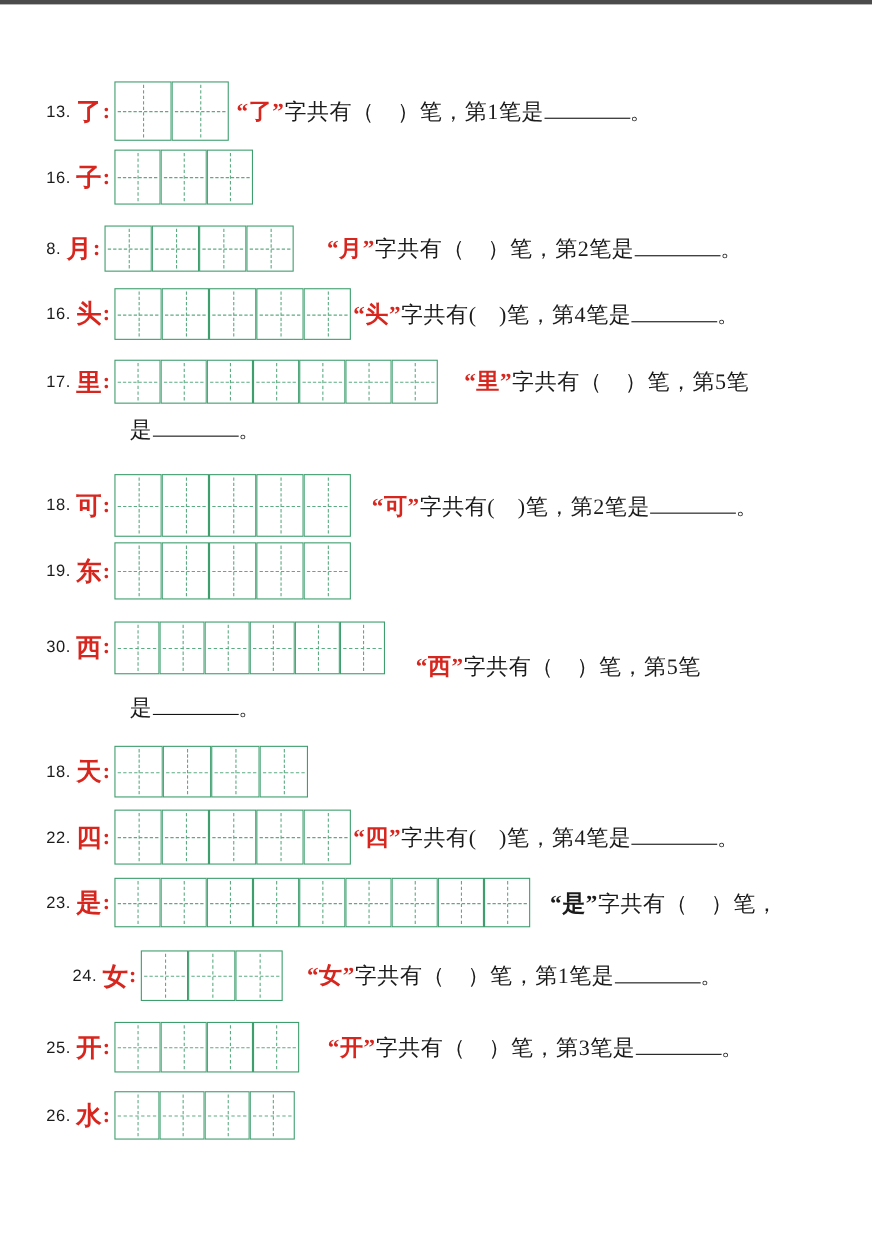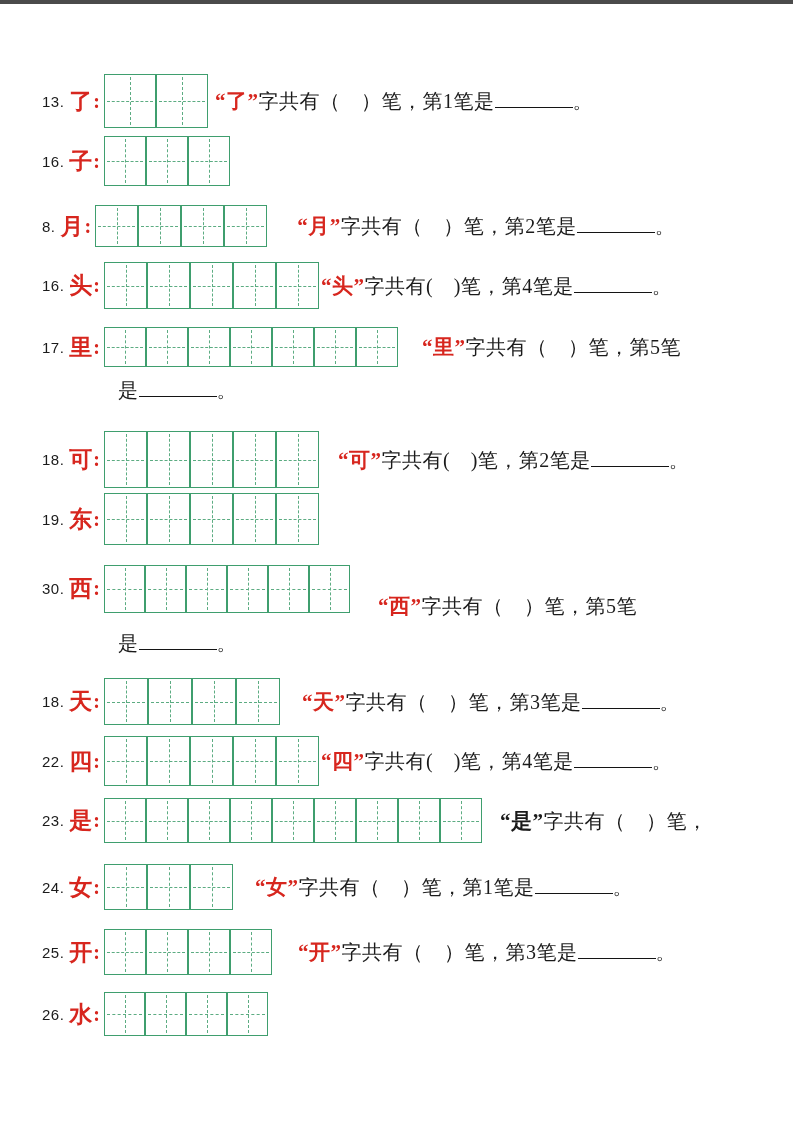--- a/index.html
+++ b/index.html
@@ -177,21 +177,20 @@
       <div class="line1">
         <span class="num">18.</span>
         <span class="rchar">天</span>
         <span class="rcolon">:</span>
         <div class="grid">
           <div class="gbox" style="width: 44px; height: 47px;"></div>
           <div class="gbox" style="width: 44px; height: 47px;"></div>
           <div class="gbox" style="width: 44px; height: 47px;"></div>
           <div class="gbox" style="width: 44px; height: 47px;"></div>
         </div>
-        <span class="q" style="margin-left: 22px;"><span class="quoted red">“天”</span><span>字共有（　）笔，第3笔是</span><span class="blank"></span><span>。</span></span>
       </div>
     </div>
     <div class="row" style="margin-bottom: 12px;">
       <div class="line1">
         <span class="num">22.</span>
         <span class="rchar">四</span>
         <span class="rcolon">:</span>
         <div class="grid">
           <div class="gbox" style="width: 43px; height: 50px;"></div>
           <div class="gbox" style="width: 43px; height: 50px;"></div>
@@ -214,21 +213,21 @@
           <div class="gbox" style="width: 42px; height: 45px;"></div>
           <div class="gbox" style="width: 42px; height: 45px;"></div>
           <div class="gbox" style="width: 42px; height: 45px;"></div>
           <div class="gbox" style="width: 42px; height: 45px;"></div>
           <div class="gbox" style="width: 42px; height: 45px;"></div>
           <div class="gbox" style="width: 42px; height: 45px;"></div>
         </div>
         <span class="q" style="margin-left: 18px;"><span class="quoted black">“是”</span><span>字共有（　）笔，</span></span>
       </div>
     </div>
-    <div class="row" style="margin-bottom: 19px;">
+    <div class="row" style="margin-bottom: 19px; margin-left: 24px;">
       <div class="line1">
         <span class="num">24.</span>
         <span class="rchar">女</span>
         <span class="rcolon">:</span>
         <div class="grid">
           <div class="gbox" style="width: 43px; height: 46px;"></div>
           <div class="gbox" style="width: 43px; height: 46px;"></div>
           <div class="gbox" style="width: 43px; height: 46px;"></div>
         </div>
         <span class="q" style="margin-left: 22px;"><span class="quoted red">“女”</span><span>字共有（　）笔，第1笔是</span><span class="blank"></span><span>。</span></span>

